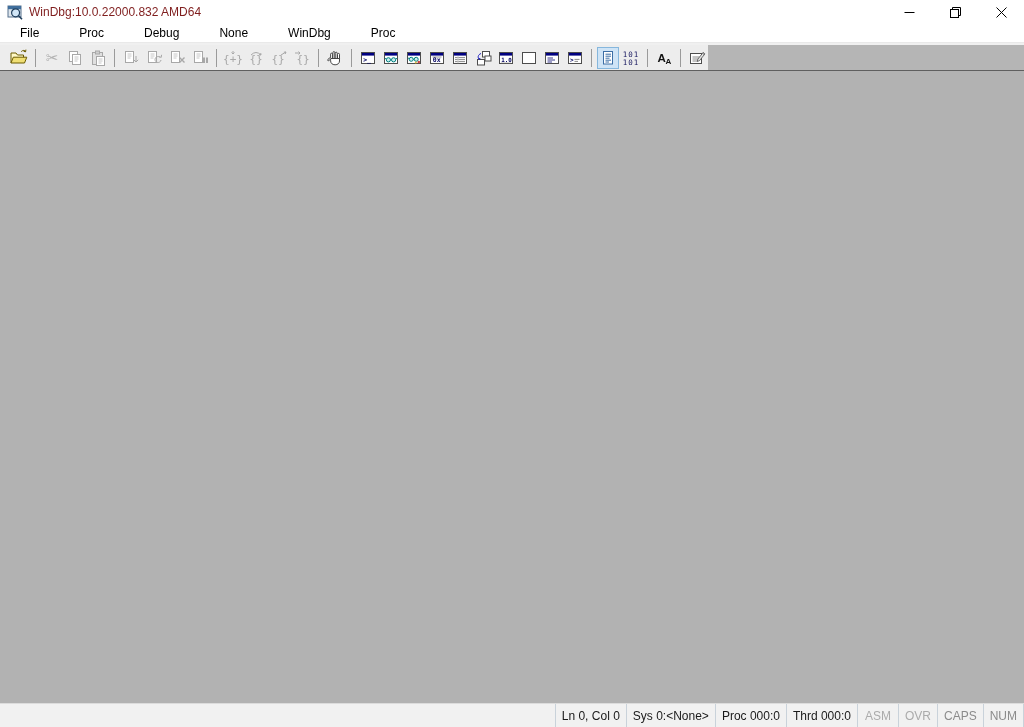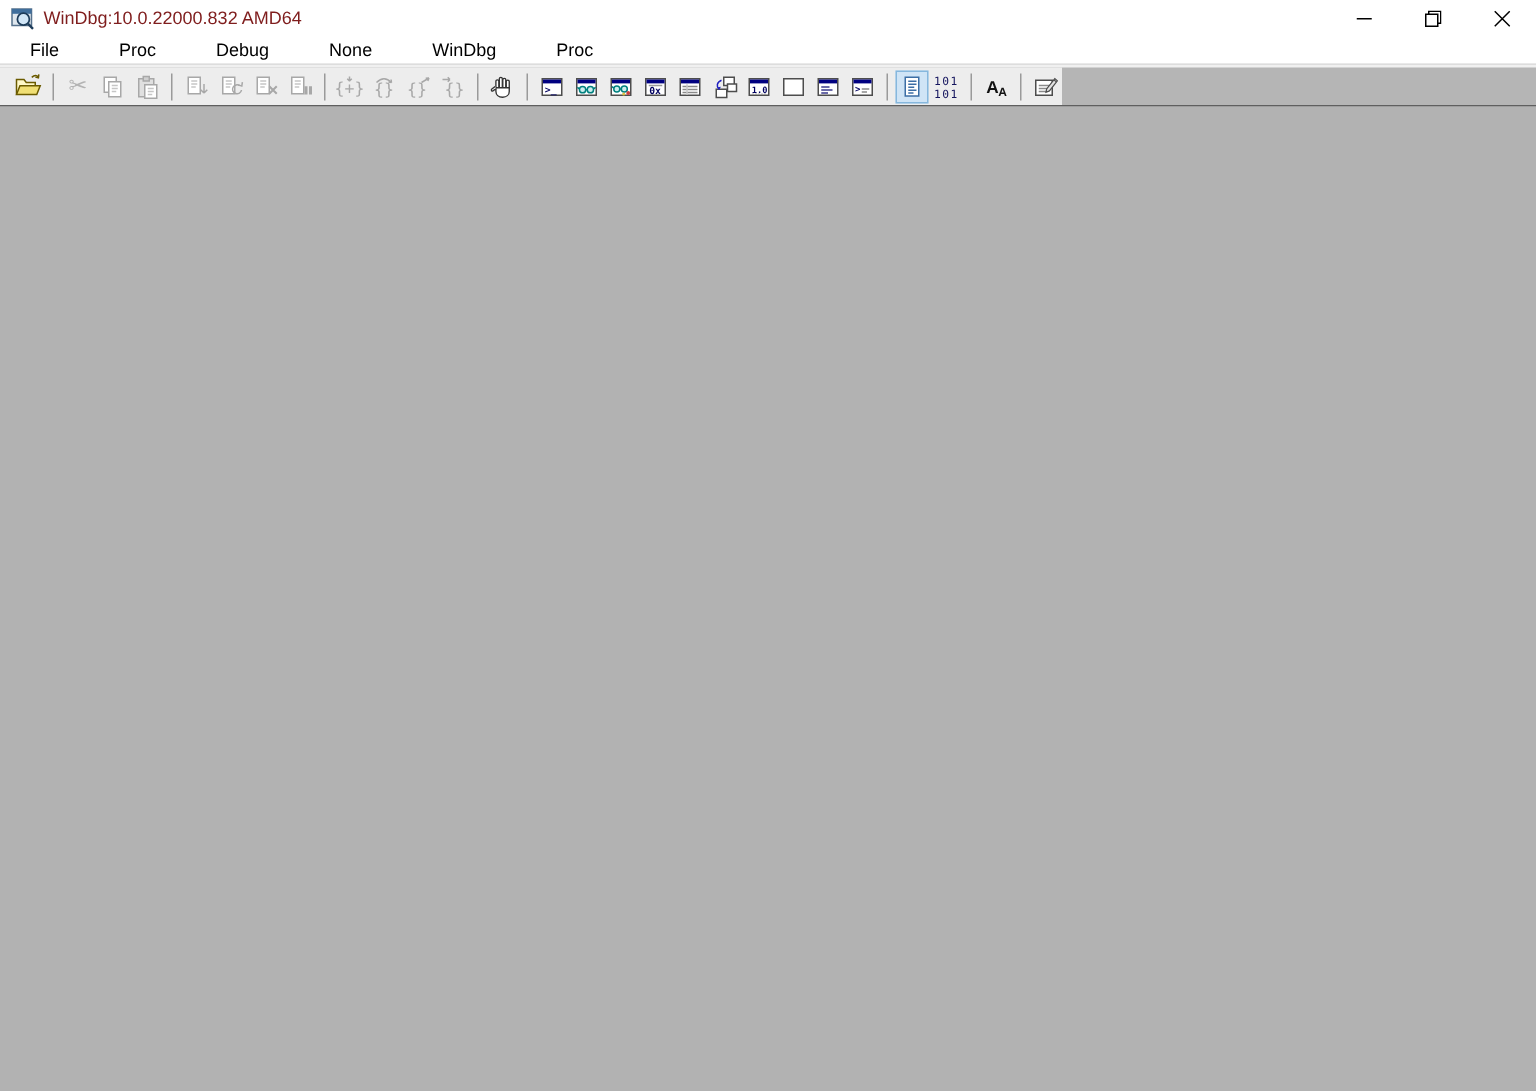--- a/index.html
+++ b/index.html
@@ -314,14 +314,25 @@
           <path d="M9.8 10.2 L15.2 3.4 l1.7 1.5 L11.6 11.6 l-2.3 0.9 z" fill="#e2e2e2" stroke="#4d4d4d" stroke-width="0.8"></path>
           <path d="M14.6 4.2 l1.6 1.4" stroke="#4d4d4d" stroke-width="0.8"></path>
         </svg>
       </button>
 
     </div>
   </div>
 
   <div class="workspace"></div>
 
+  <div class="statusbar">
+    <div class="sb-fill"></div>
+    <div class="sb-cell" style="min-width:60px">Ln 0, Col 0</div>
+    <div class="sb-cell" style="min-width:84px">Sys 0:&lt;None&gt;</div>
+    <div class="sb-cell" style="min-width:66px">Proc 000:0</div>
+    <div class="sb-cell" style="min-width:64px">Thrd 000:0</div>
+    <div class="sb-cell sb-dim1" style="min-width:41px">ASM</div>
+    <div class="sb-cell sb-dim1" style="min-width:39px">OVR</div>
+    <div class="sb-cell sb-dim2" style="min-width:42px">CAPS</div>
+    <div class="sb-cell sb-dim2 last" style="min-width:37px">NUM</div>
+  </div>
 
 </div>
 
 </body></html>

